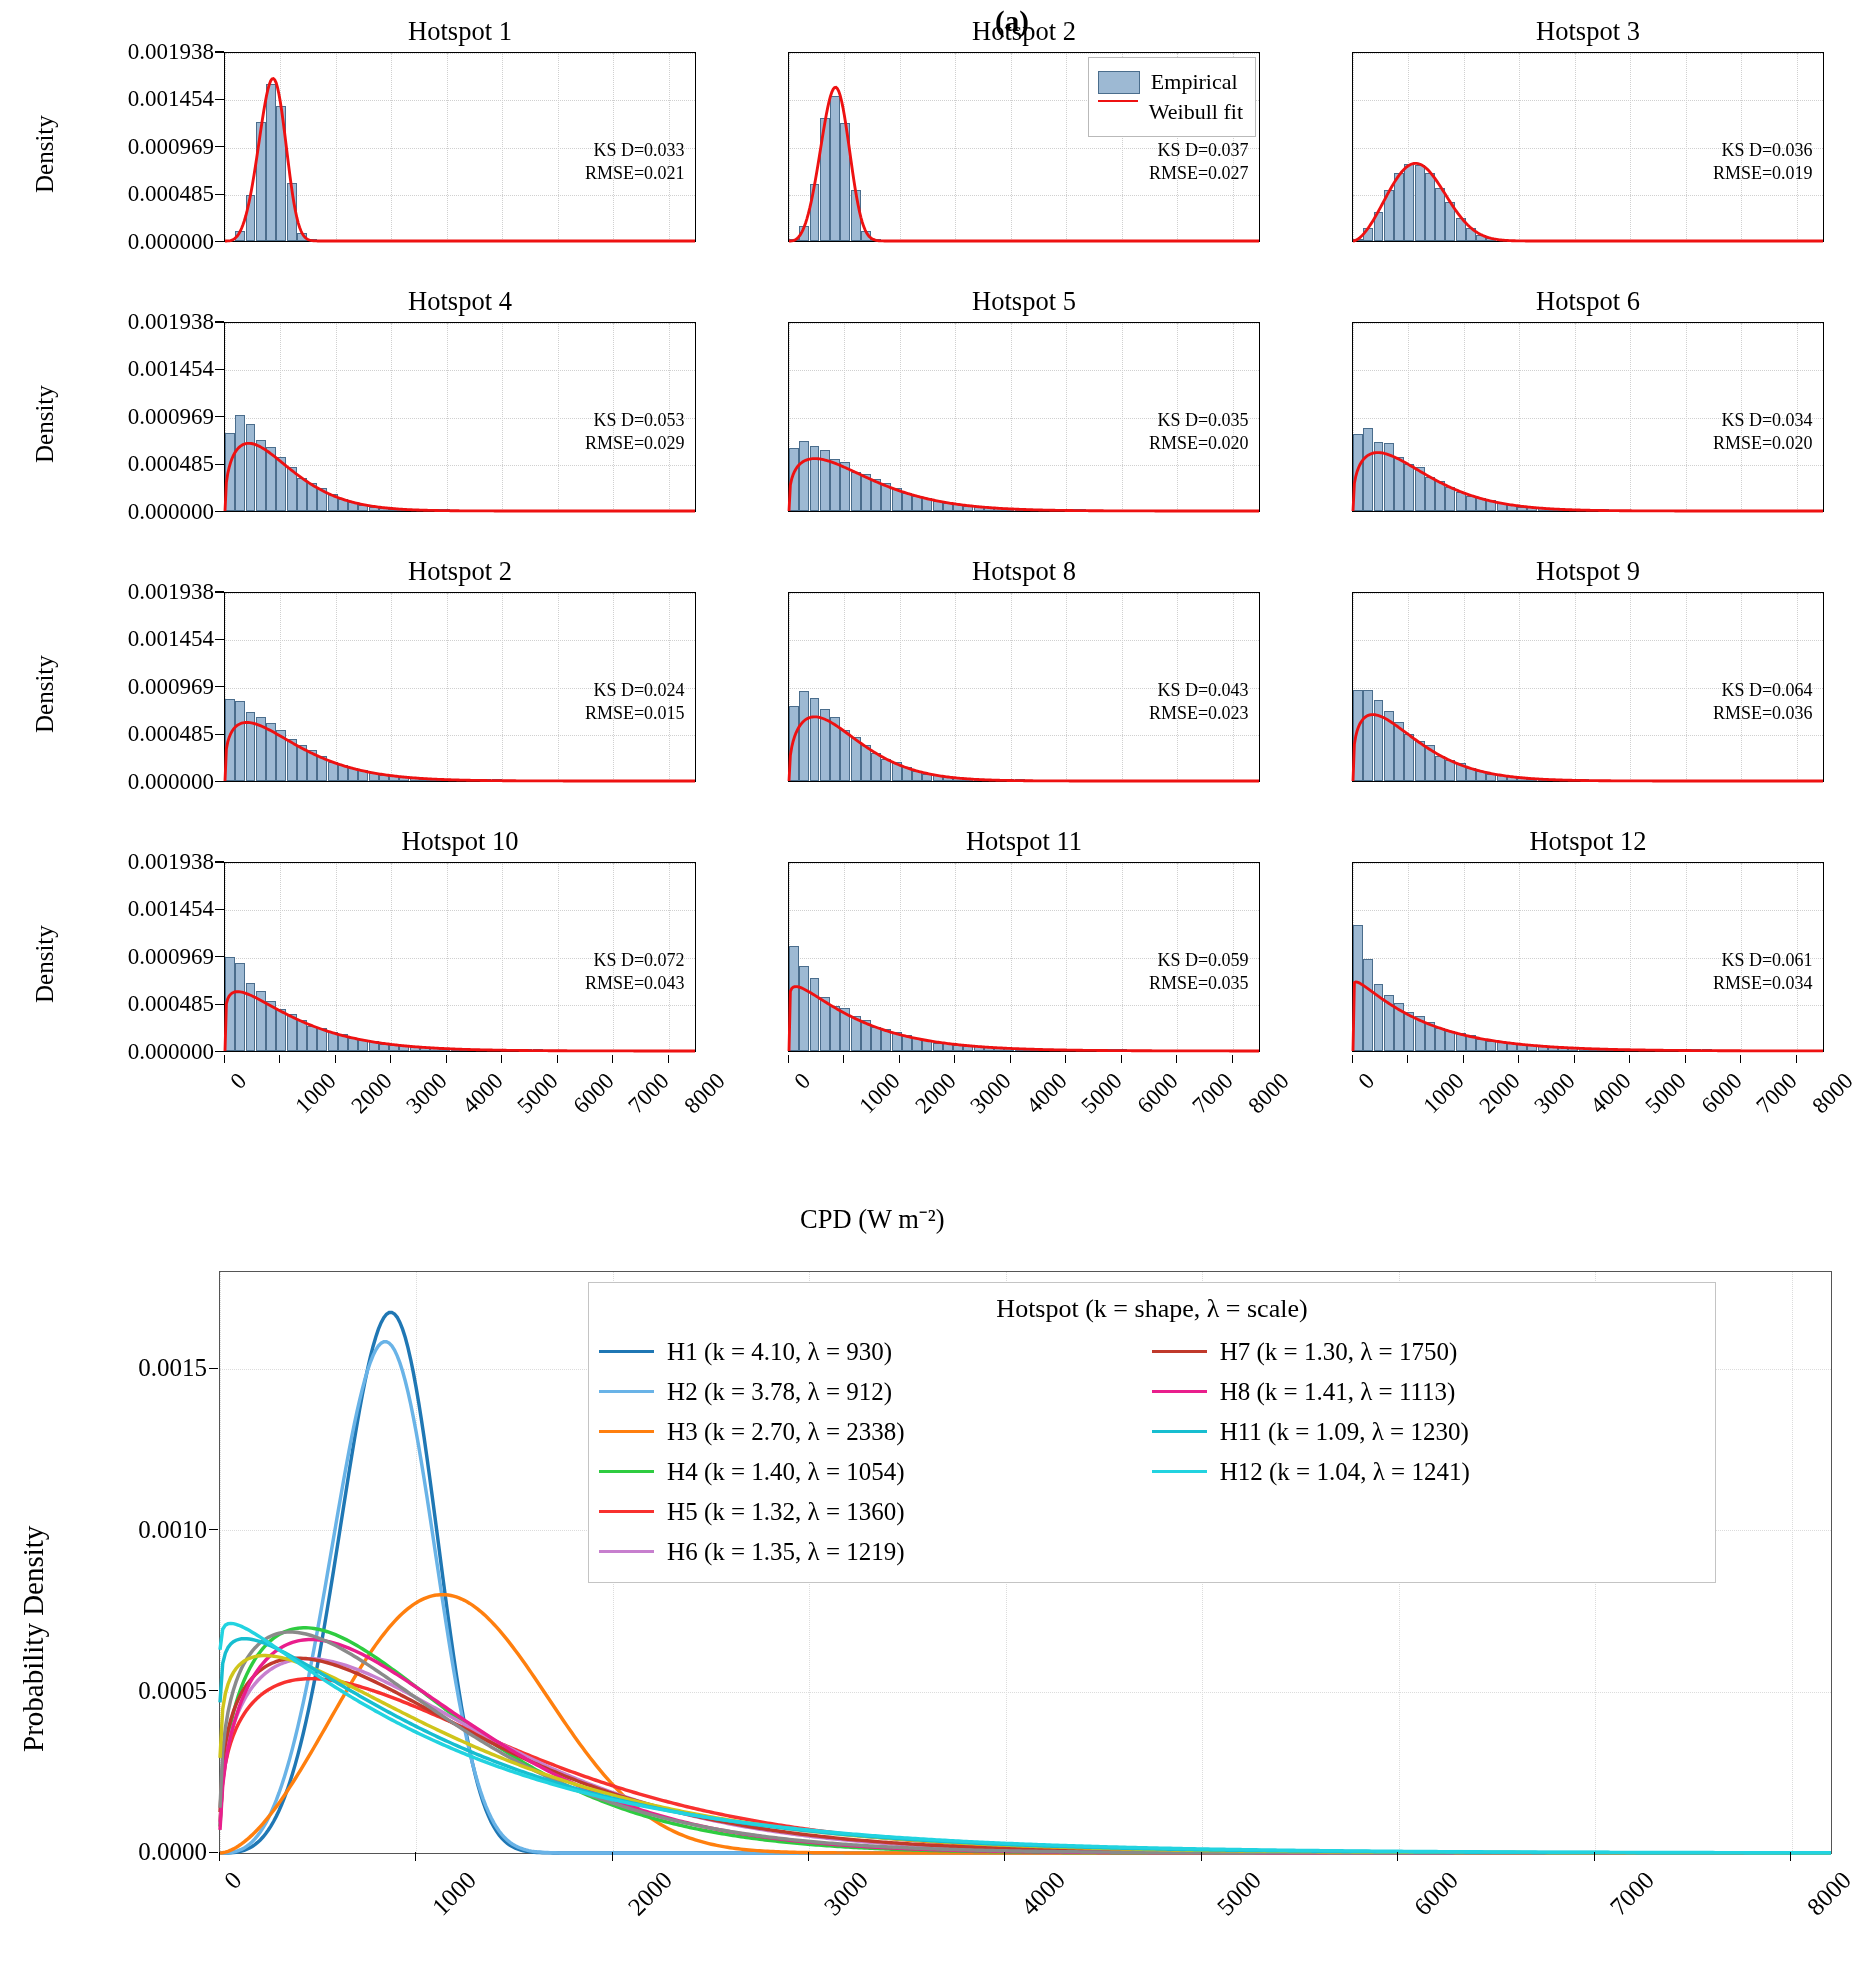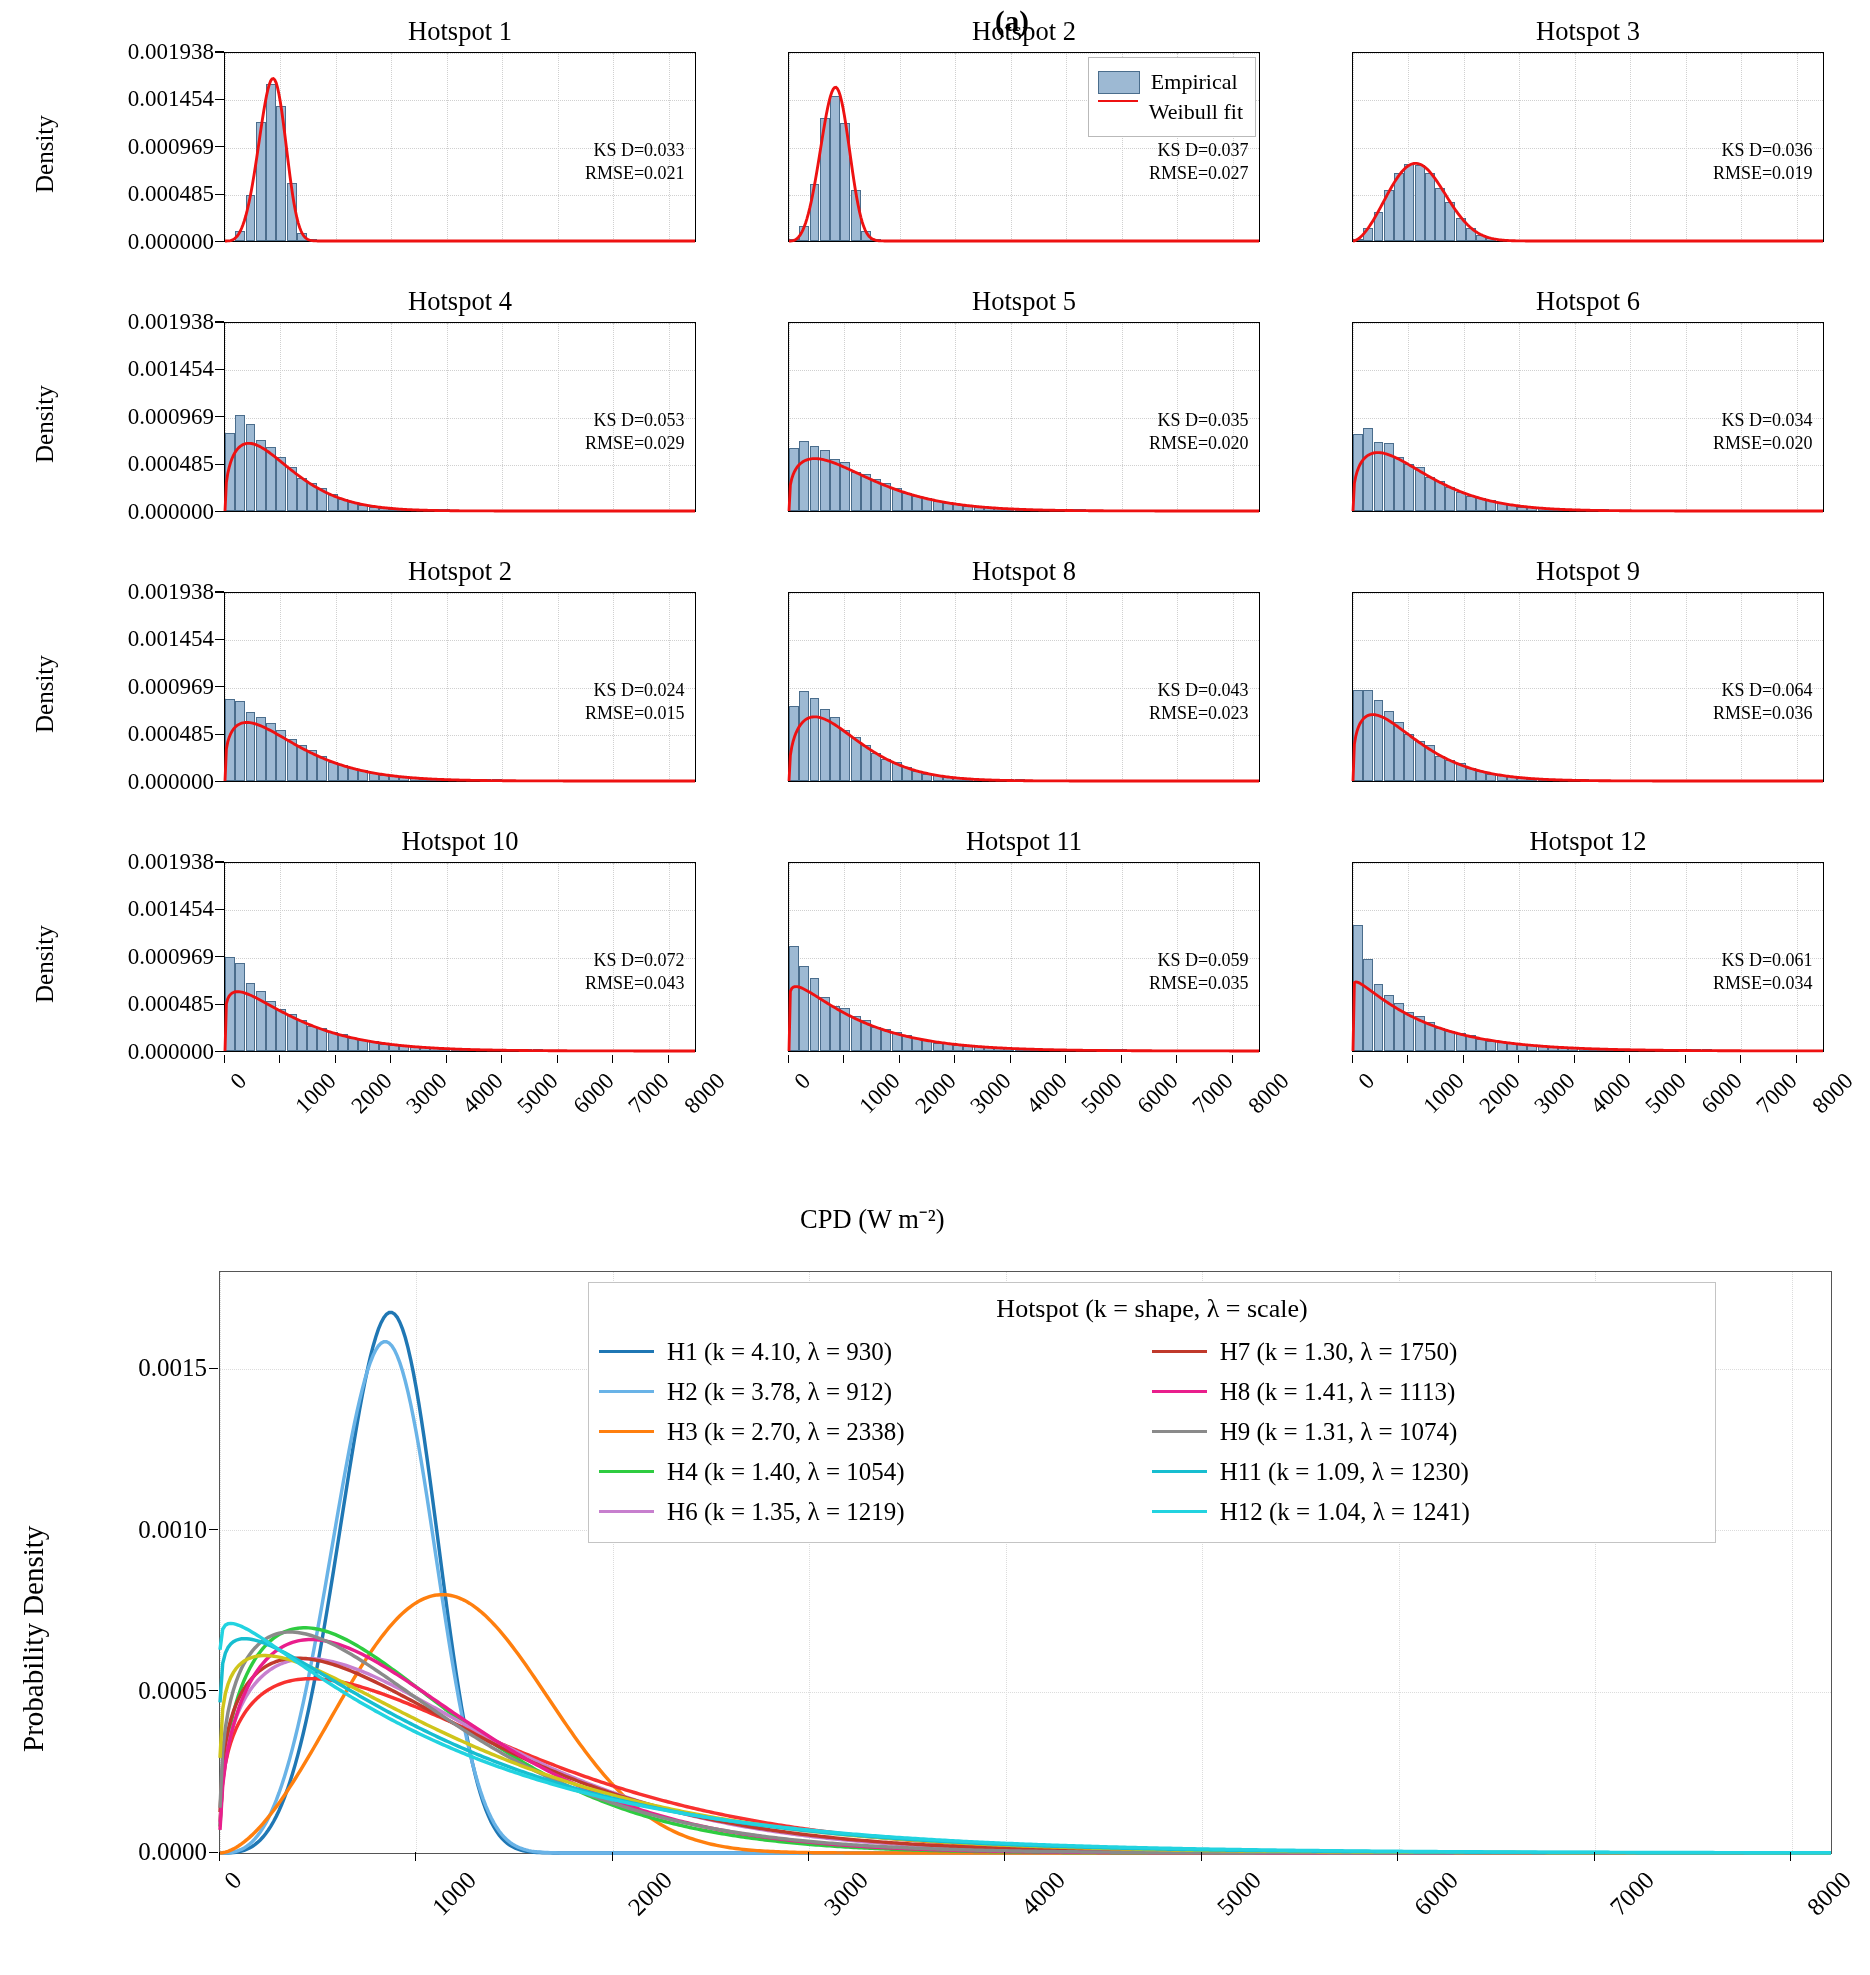--- a/index.html
+++ b/index.html
@@ -835,36 +835,36 @@
             </div>
             <div class="row">
               <span class="sw" style="border-top-color: rgb(255, 127, 14);"></span>
               <span class="txt">H3 (k = 2.70, λ = 2338)</span>
             </div>
             <div class="row">
               <span class="sw" style="border-top-color: rgb(46, 204, 64);"></span>
               <span class="txt">H4 (k = 1.40, λ = 1054)</span>
             </div>
             <div class="row">
+              <span class="sw" style="border-top-color: rgb(248, 49, 47);"></span>
+              <span class="txt">H5 (k = 1.32, λ = 1360)</span>
+            </div>
+            <div class="row">
               <span class="sw" style="border-top-color: rgb(199, 127, 206);"></span>
               <span class="txt">H6 (k = 1.35, λ = 1219)</span>
             </div>
           </div>
         <div class="col" id="leg-col-right">
             <div class="row">
               <span class="sw" style="border-top-color: rgb(192, 57, 43);"></span>
               <span class="txt">H7 (k = 1.30, λ = 1750)</span>
             </div>
             <div class="row">
               <span class="sw" style="border-top-color: rgb(233, 30, 140);"></span>
               <span class="txt">H8 (k = 1.41, λ = 1113)</span>
-            </div>
-            <div class="row">
-              <span class="sw" style="border-top-color: rgb(138, 138, 138);"></span>
-              <span class="txt">H9 (k = 1.31, λ = 1074)</span>
             </div>
             <div class="row">
               <span class="sw" style="border-top-color: rgb(23, 190, 208);"></span>
               <span class="txt">H11 (k = 1.09, λ = 1230)</span>
             </div>
             <div class="row">
               <span class="sw" style="border-top-color: rgb(34, 211, 224);"></span>
               <span class="txt">H12 (k = 1.04, λ = 1241)</span>
             </div>
           </div>

